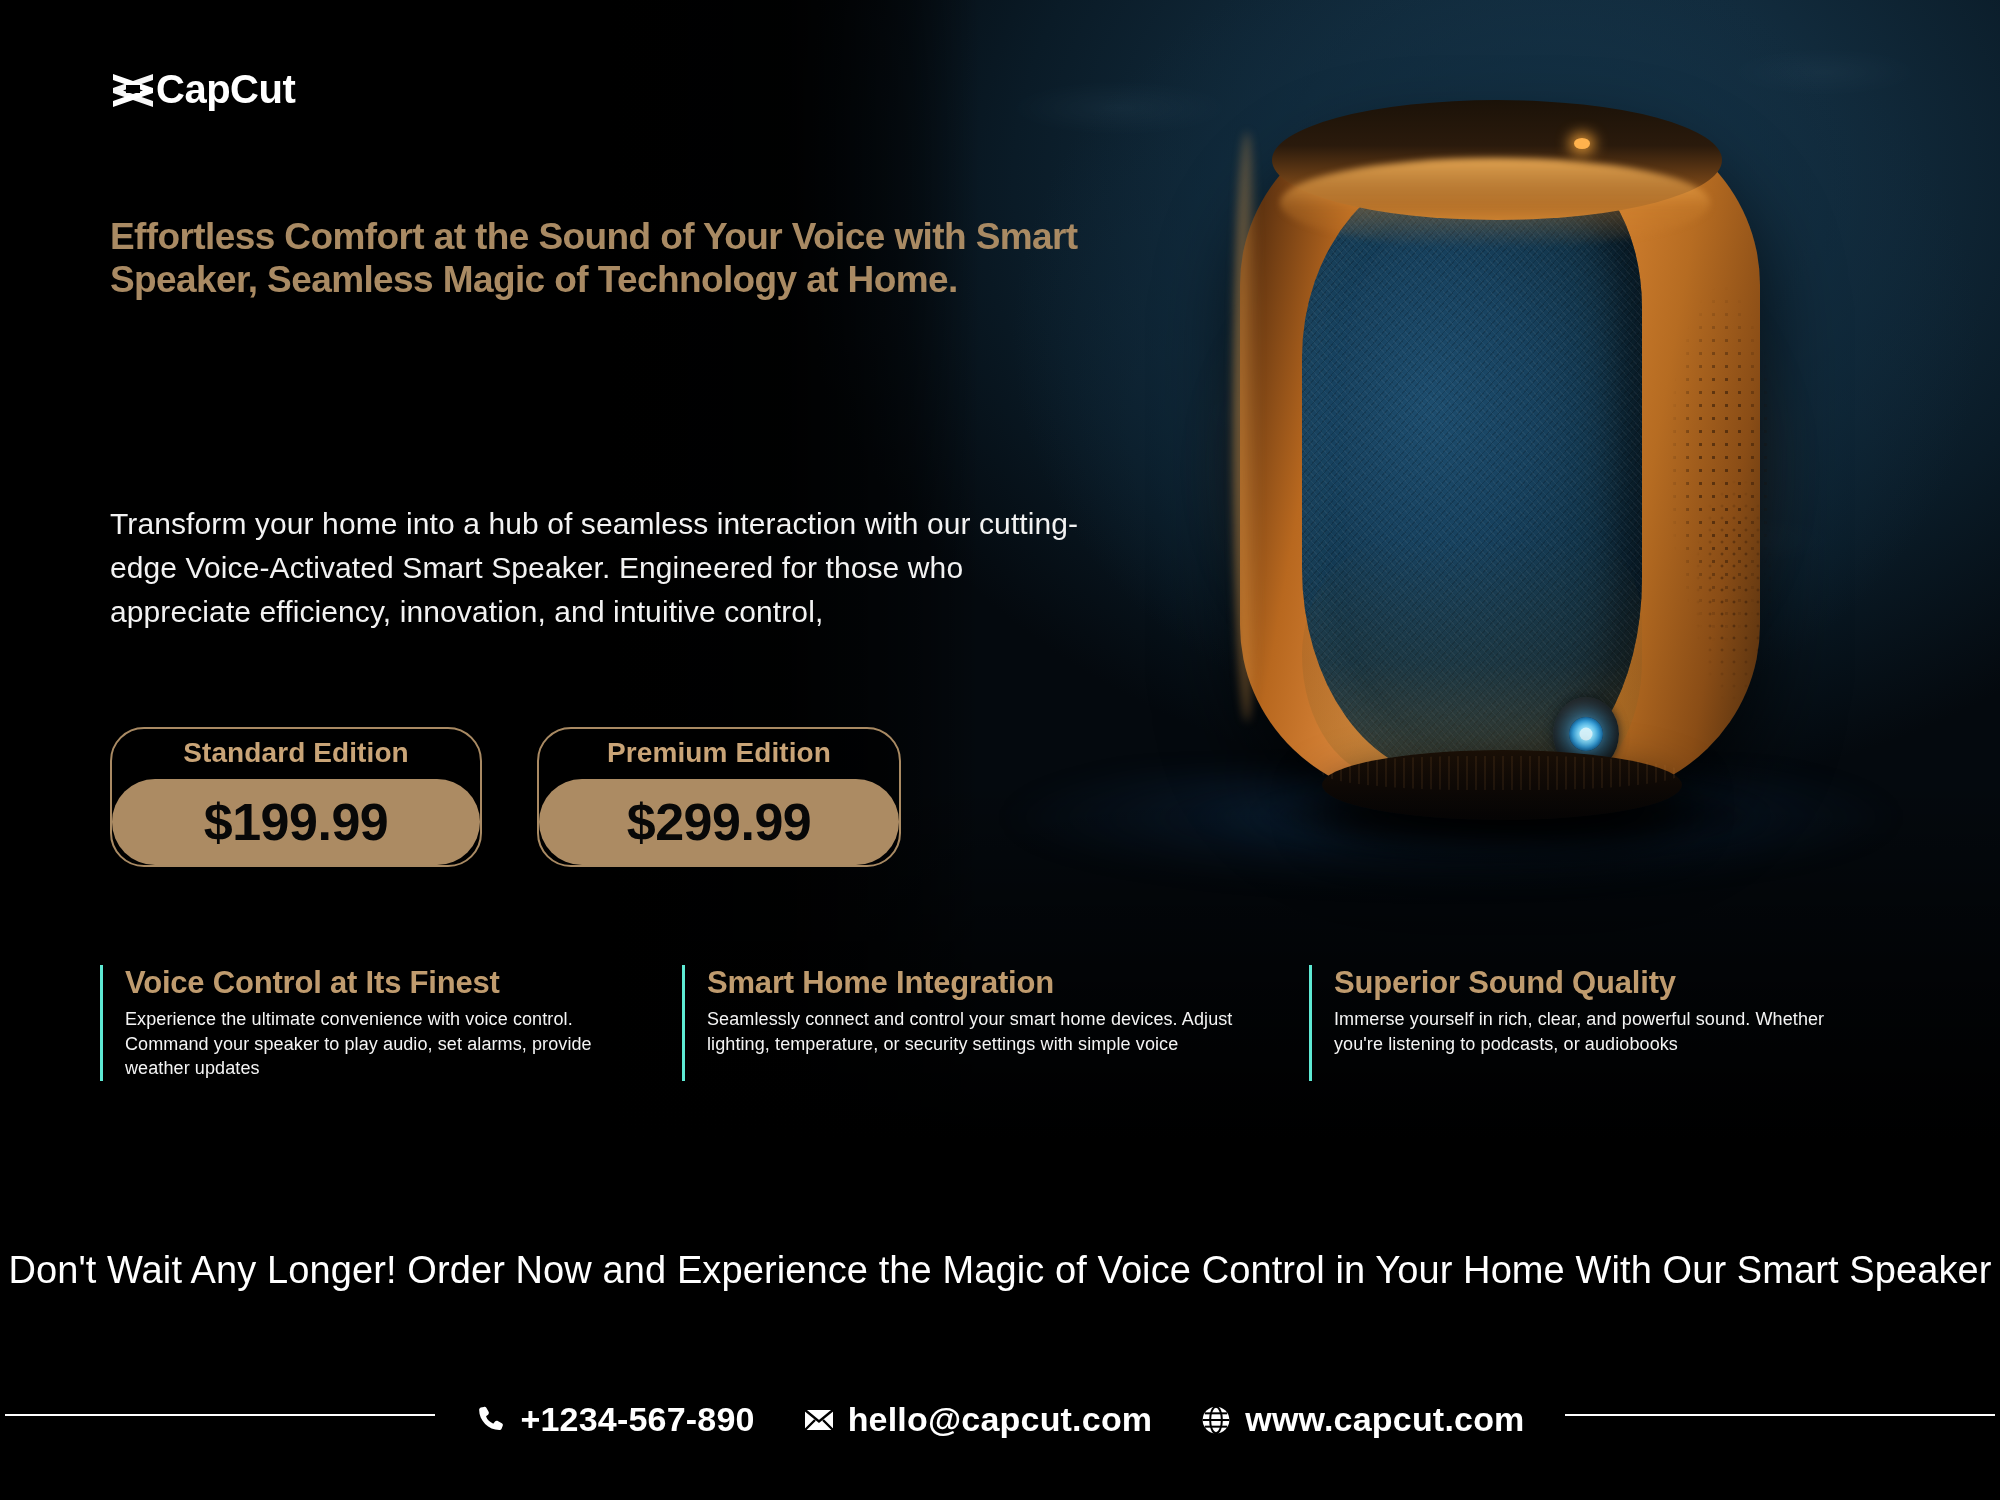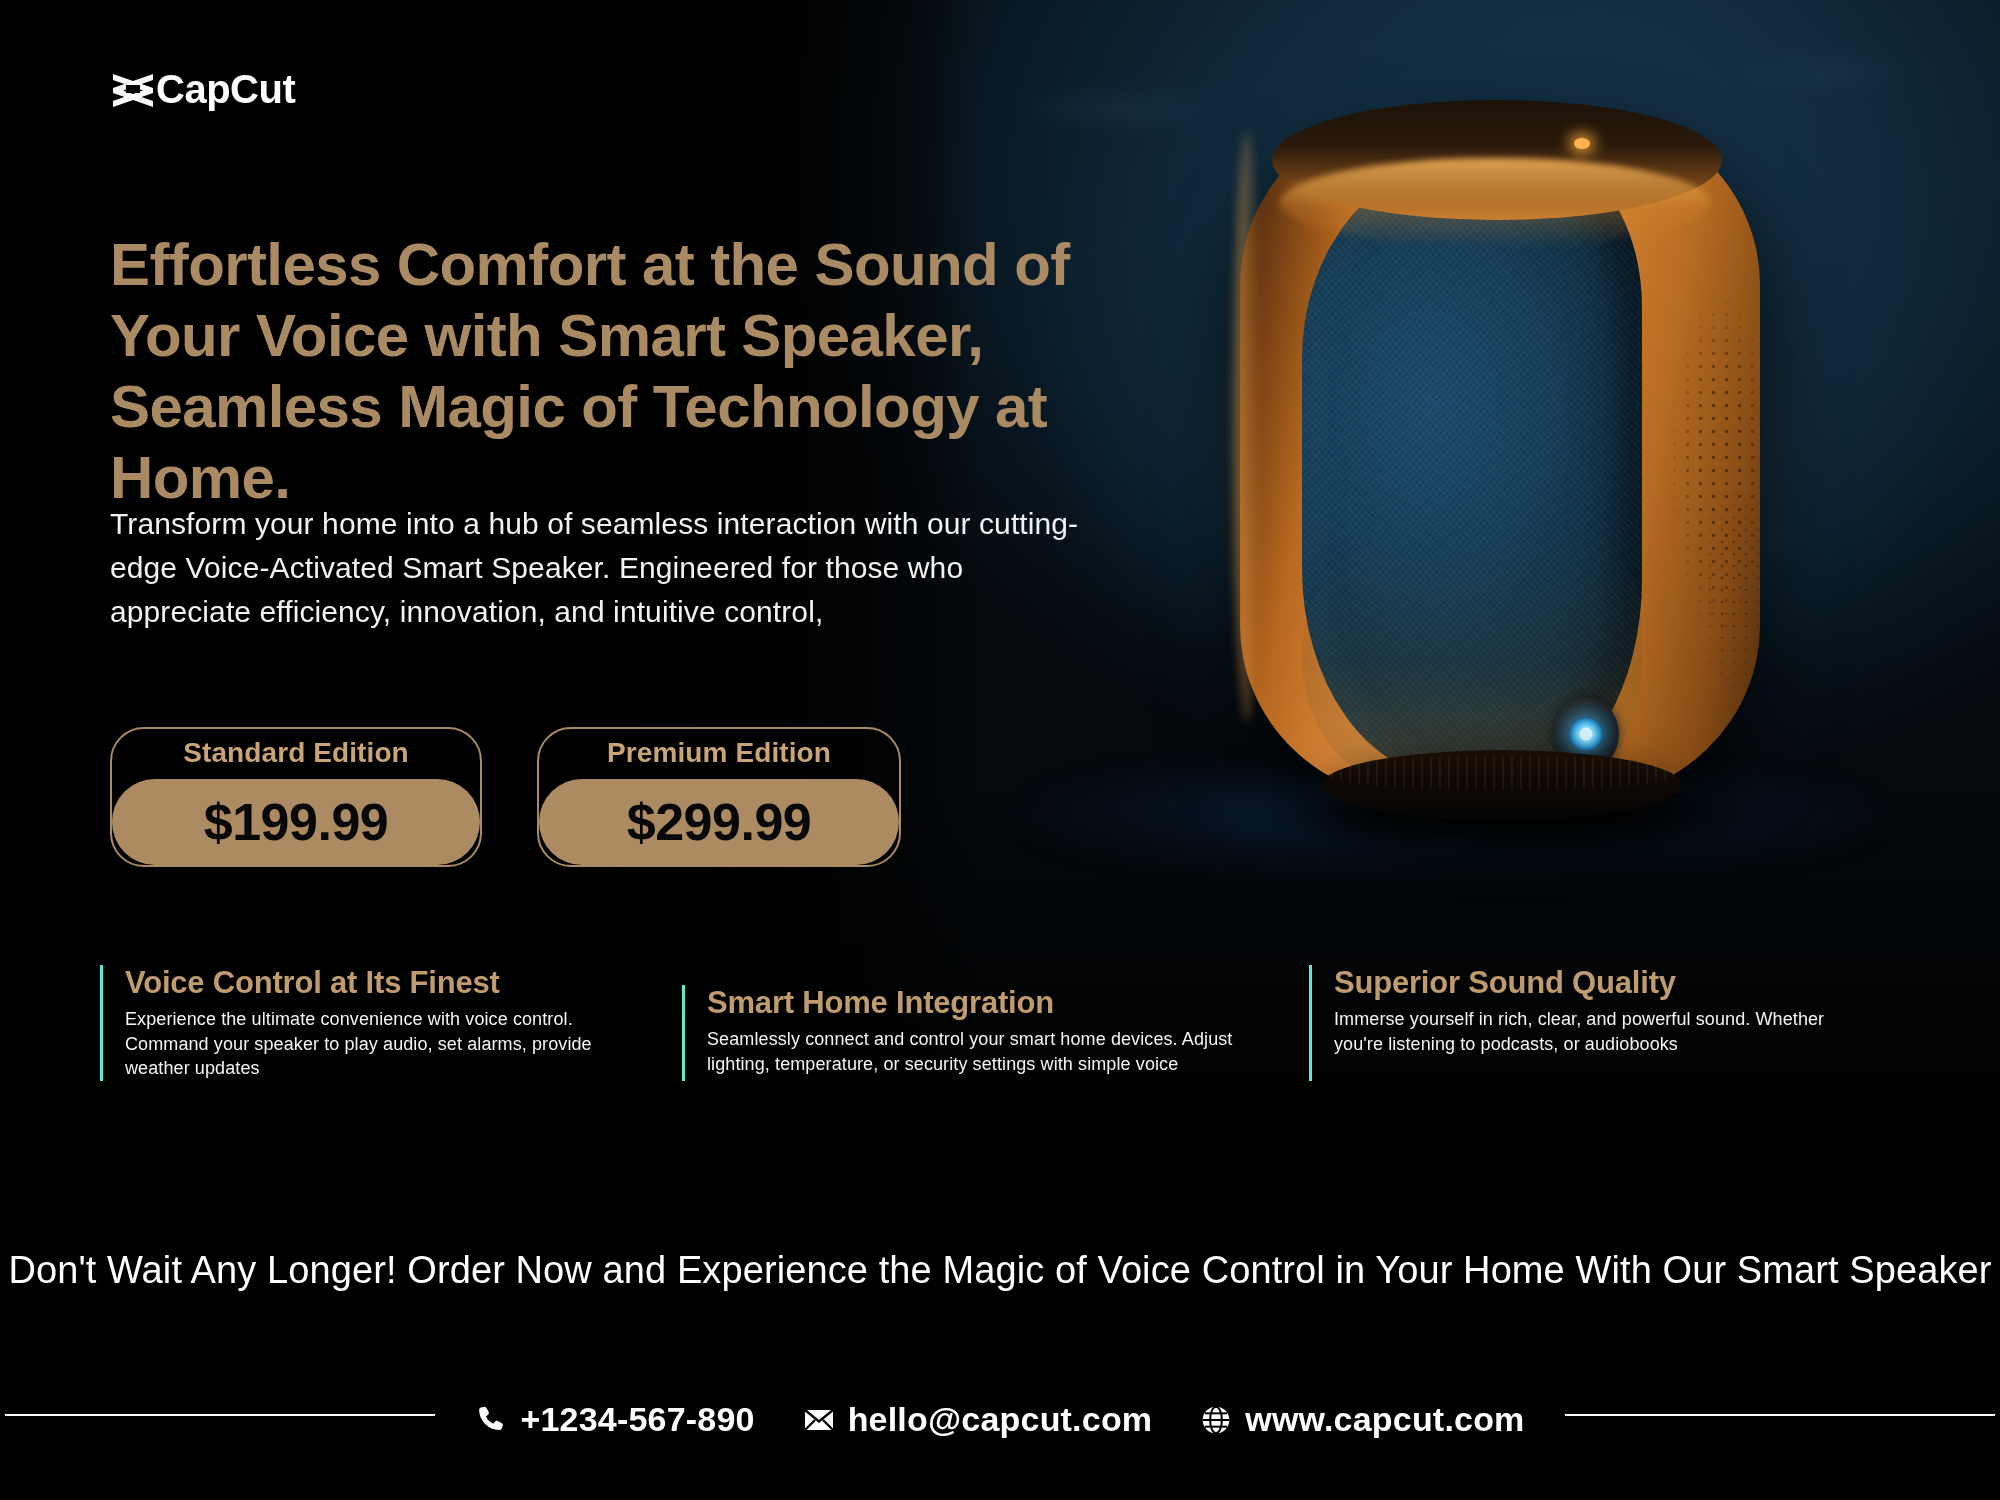--- a/index.html
+++ b/index.html
@@ -153,21 +153,21 @@
 
   
   .content{position:absolute;inset:0;}
 
   .logo{position:absolute;left:110px;top:68px;display:flex;align-items:center;gap:0;}
   .logo-mark{width:46px;height:42px;flex:0 0 auto;}
   .logo-text{color:#fff;font-size:40px;font-weight:700;letter-spacing:-.5px;line-height:1;}
 
   .headline{
     position:absolute;left:110px;top:190px;width:1060px;
-    color:#a98a63;font-size:60px;font-weight:700;line-height:1.18;
+    color:#a98a63;font-size:37px;font-weight:700;line-height:1.18;
     letter-spacing:-.6px;
   }
   .subtext{
     position:absolute;left:110px;top:472px;width:1000px;
     color:#f2f2f2;font-size:30px;font-weight:400;line-height:1.47;
     letter-spacing:.1px;
   }
 
   
   .prices{position:absolute;left:110px;top:727px;display:flex;gap:55px;}
@@ -189,21 +189,21 @@
   }
 
   
   .features{
     position:absolute;left:100px;top:965px;width:1820px;
     display:flex;gap:42px;
   }
   .feature{
     border-left:3px solid #5eead4;padding-left:22px;width:515px;
   }
-  .feature.mid{width:560px;margin-top:20px;}
+  .feature.mid{width:560px;}
   .feature-title{
     color:#bf9b6e;font-size:31px;font-weight:700;margin-bottom:6px;letter-spacing:-.2px;
   }
   .feature-body{
     color:#f4f4f4;font-size:18px;font-weight:400;line-height:1.37;letter-spacing:.1px;
   }
 
   
   .cta{
     position:absolute;left:0;top:1245px;width:2000px;text-align:center;

